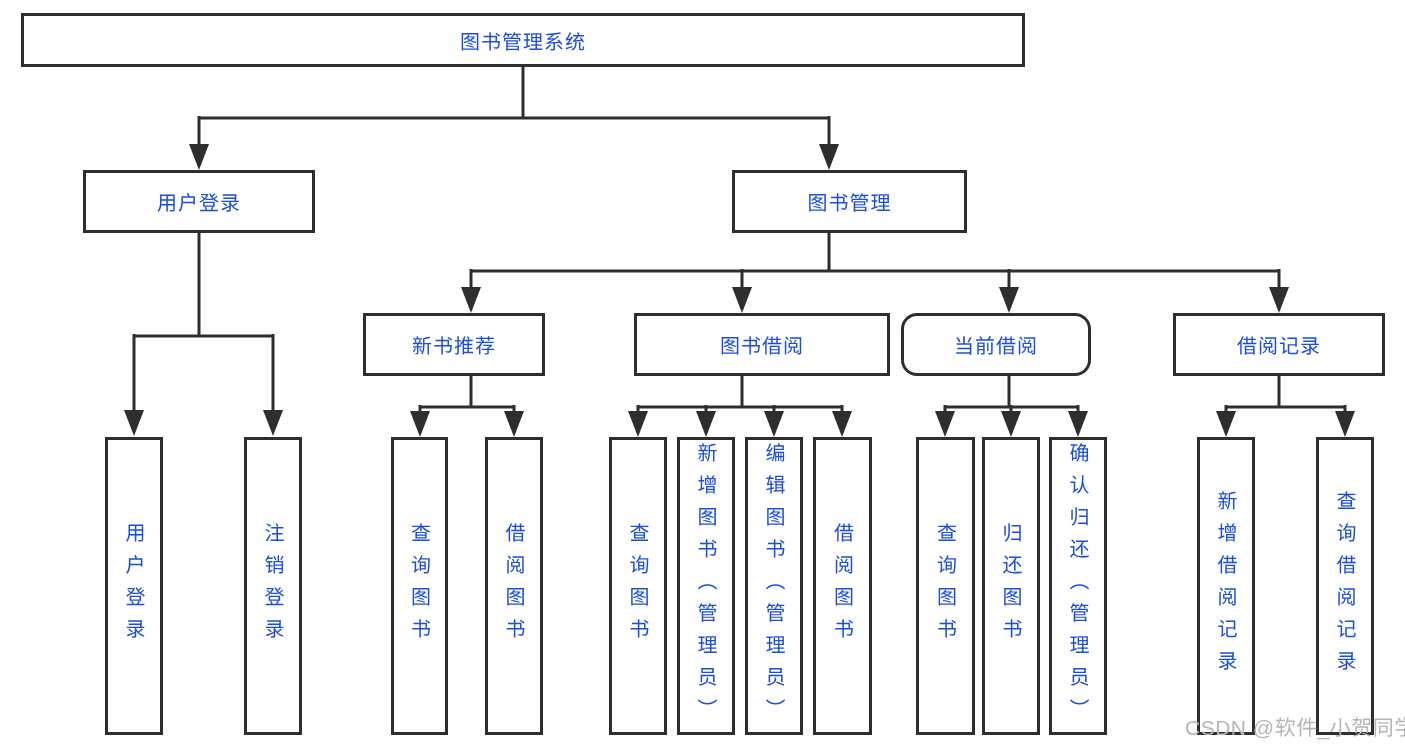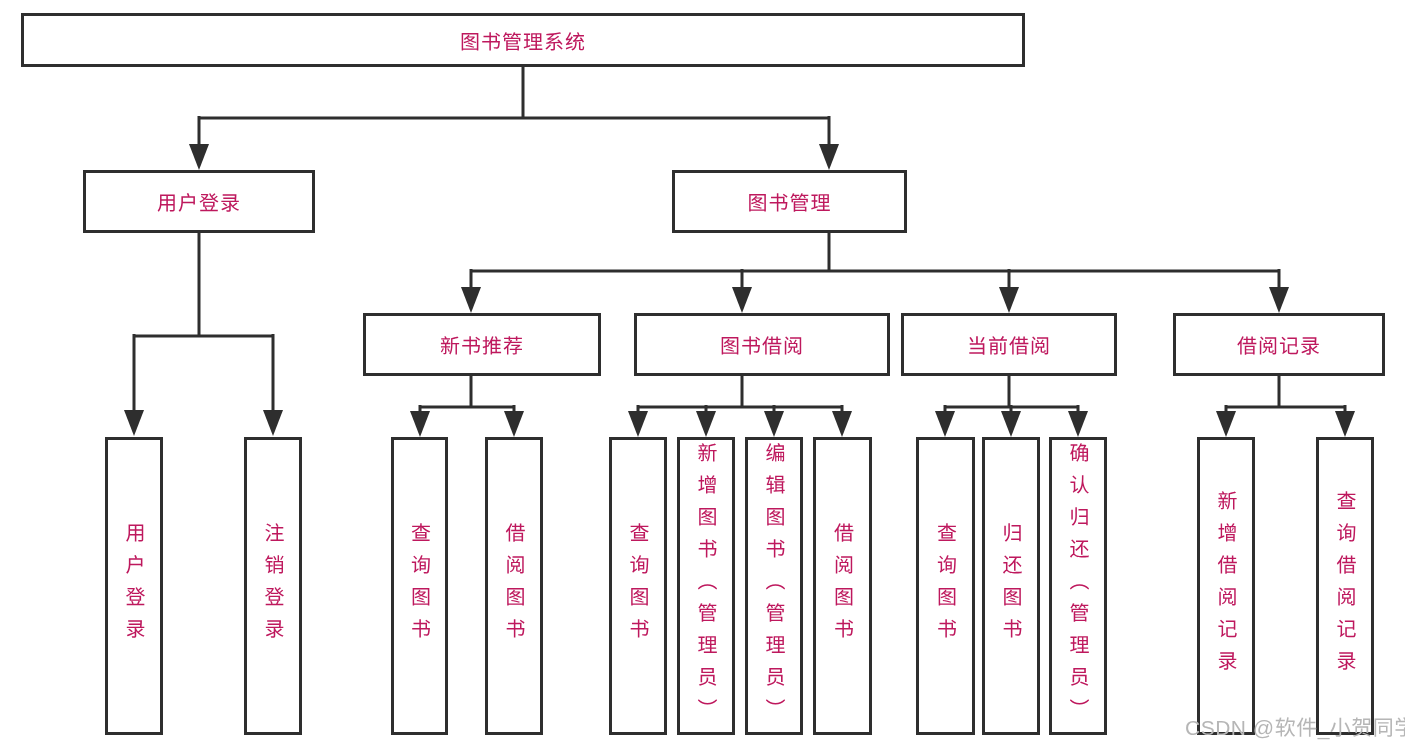--- a/index.html
+++ b/index.html
@@ -12,21 +12,21 @@
   }
   #edges{position:absolute;left:0;top:0;width:1405px;height:747px;}
   #edges path{stroke:#2e2e2e;stroke-width:3;fill:none;}
   #edges polygon{fill:#2e2e2e;stroke:none;}
   .box{
     position:absolute;
     box-sizing:border-box;
     border:3px solid #2e2e2e;
     background:#ffffff;
     display:flex;align-items:center;justify-content:center;
-    color:#be185d;
+    color:#1d4ed8;
     font-size:20px;
     letter-spacing:1px;
     white-space:nowrap;
   }
   .hnode{top:170px;height:63px;}
   .mnode{top:313px;height:63px;}
   .leaf{top:437px;height:298px;}
   .leaf .vtext{
     writing-mode:vertical-rl;
     text-orientation:mixed;
@@ -93,31 +93,31 @@
     </g>
   </svg>
 
   <div class="box" style="left:21px;top:13px;width:1004px;height:54px;">
     <span>图书管理系统</span>
   </div>
 
   <div class="box hnode" style="left:83px;width:232px;">
     <span>用户登录</span>
   </div>
-  <div class="box hnode" style="left:672px;width:235px;">
+  <div class="box hnode" style="left:732px;width:235px;">
     <span>图书管理</span>
   </div>
 
-  <div class="box mnode" style="left:363px;width:238px;">
+  <div class="box mnode" style="left:363px;width:182px;">
     <span>新书推荐</span>
   </div>
   <div class="box mnode" style="left:634px;width:256px;">
     <span>图书借阅</span>
   </div>
-  <div class="box mnode" style="left:901px;width:216px;">
+  <div class="box mnode" style="left:901px;width:190px;border-radius:16px;">
     <span>当前借阅</span>
   </div>
   <div class="box mnode" style="left:1173px;width:212px;font-family:Liberation Mono, monospace;">
     <span>借阅记录</span>
   </div>
 
   <div class="box leaf" style="left:105px;width:58px;">
     <span class="vtext">用户登录</span>
   </div>
   <div class="box leaf" style="left:244px;width:58px;">

